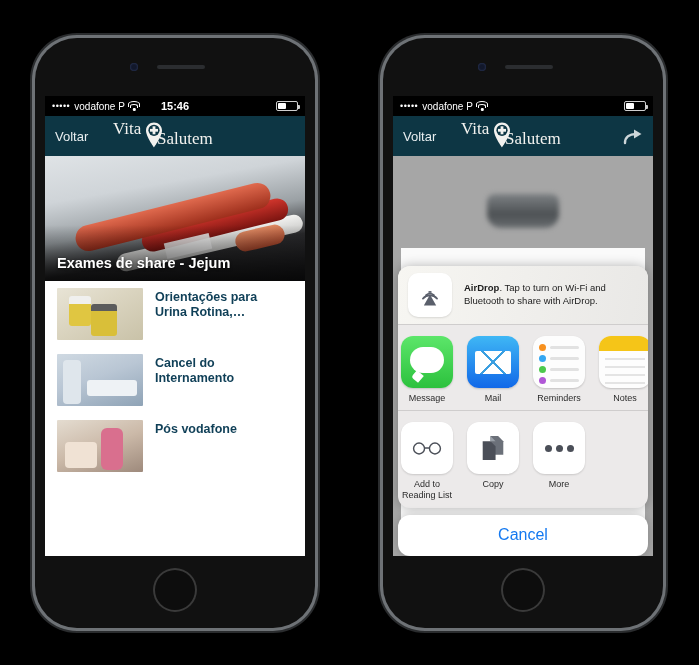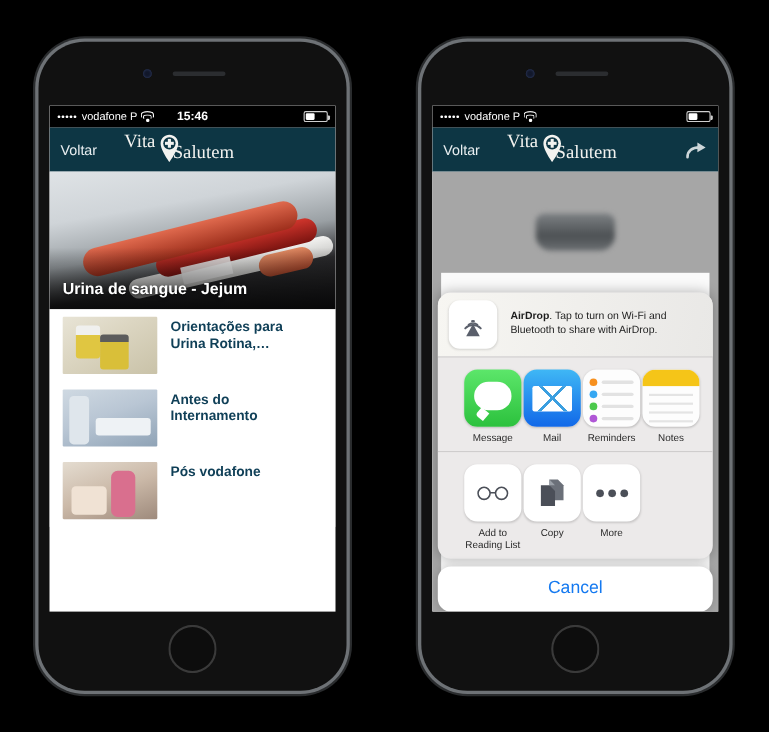--- a/index.html
+++ b/index.html
@@ -116,21 +116,21 @@
   .sheet-card{background:#eceaea;border-radius:12px;overflow:hidden;
               box-shadow:0 0 12px rgba(0,0,0,.28);}
   .airdrop{display:flex;align-items:center;gap:12px;padding:7px 10px;
            background:linear-gradient(100deg,#f7f6f2,#e9e8e6);}
   .ad-icon{width:44px;height:44px;border-radius:10px;background:#fff;flex:0 0 44px;
            display:flex;align-items:center;justify-content:center;
            box-shadow:0 1px 2px rgba(0,0,0,.12);}
   .ad-text{font-size:9.5px;line-height:1.35;color:#1c1c1c;}
   .ad-text b{font-weight:bold;}
   .sep{height:1px;background:#cfcdcd;}
-  .row{display:flex;gap:2px;padding:11px 24px 7px;overflow:hidden;}
+  .row{display:flex;gap:14px;padding:11px 3px 7px;overflow:hidden;}
   .app,.act{width:52px;flex:0 0 52px;text-align:center;}
   .app-ico{width:52px;height:52px;border-radius:12px;margin-bottom:5px;position:relative;
            overflow:hidden;box-shadow:0 1px 2px rgba(0,0,0,.18);}
   .ico-lbl{font-size:9px;color:#2b2b2b;line-height:1.2;}
   .ico-msg{background:linear-gradient(180deg,#5ce66a,#2cc13d);}
   .ico-msg::after{content:"";position:absolute;left:9px;top:11px;width:34px;height:26px;
                   border-radius:14px;background:#fff;}
   .ico-msg i{position:absolute;left:12px;bottom:7px;width:9px;height:9px;background:#fff;
              transform:rotate(40deg);border-radius:0 0 0 3px;}
   .ico-mail{background:linear-gradient(180deg,#3fb7f5,#1168e8);}
@@ -214,32 +214,32 @@
       </div>
     </div>
 
     <div class="hero">
       <div class="tube tube2"></div>
       <div class="tube tube2cap"></div>
       <div class="tube tube1b"></div>
       <div class="tube tube1"></div>
       <div class="tube tube-lbl"></div>
       <div class="hero-fade"></div>
-      <div class="hero-title">Urina de sangue - Jejum</div>
+      <div class="hero-title">Exames de share - Jejum</div>
     </div>
 
     <div class="list">
       <div class="list-item">
         <div class="thumb th1"></div>
         <div class="item-title" style="white-space:pre-line">Orientações para
 Urina Rotina,…</div>
       </div>
       <div class="list-item">
         <div class="thumb th2"></div>
-        <div class="item-title" style="white-space:pre-line">Antes do
+        <div class="item-title" style="white-space:pre-line">Cancel do
 Internamento</div>
       </div>
       <div class="list-item">
         <div class="thumb th3"></div>
         <div class="item-title" style="white-space:pre-line">Pós vodafone</div>
       </div>
     </div>
   </div>
 
   <div class="bezel-bottom">

